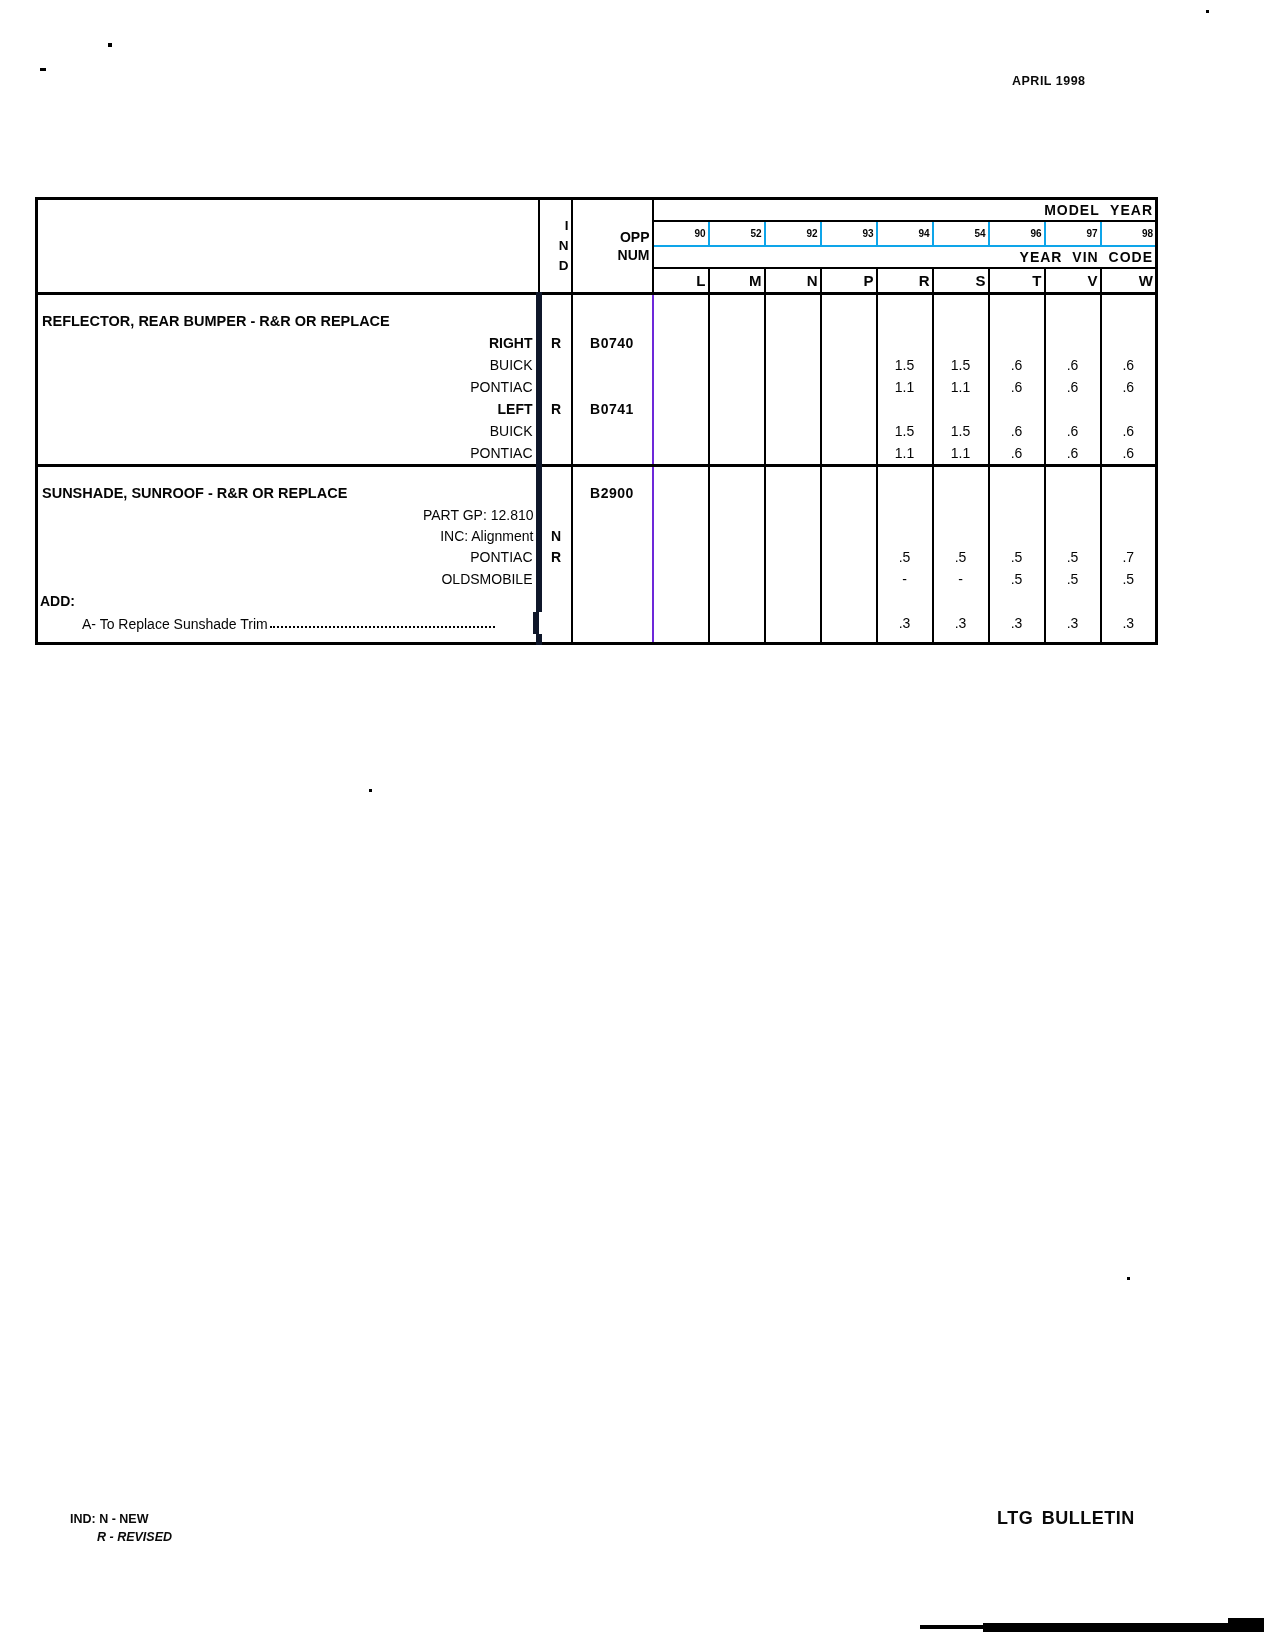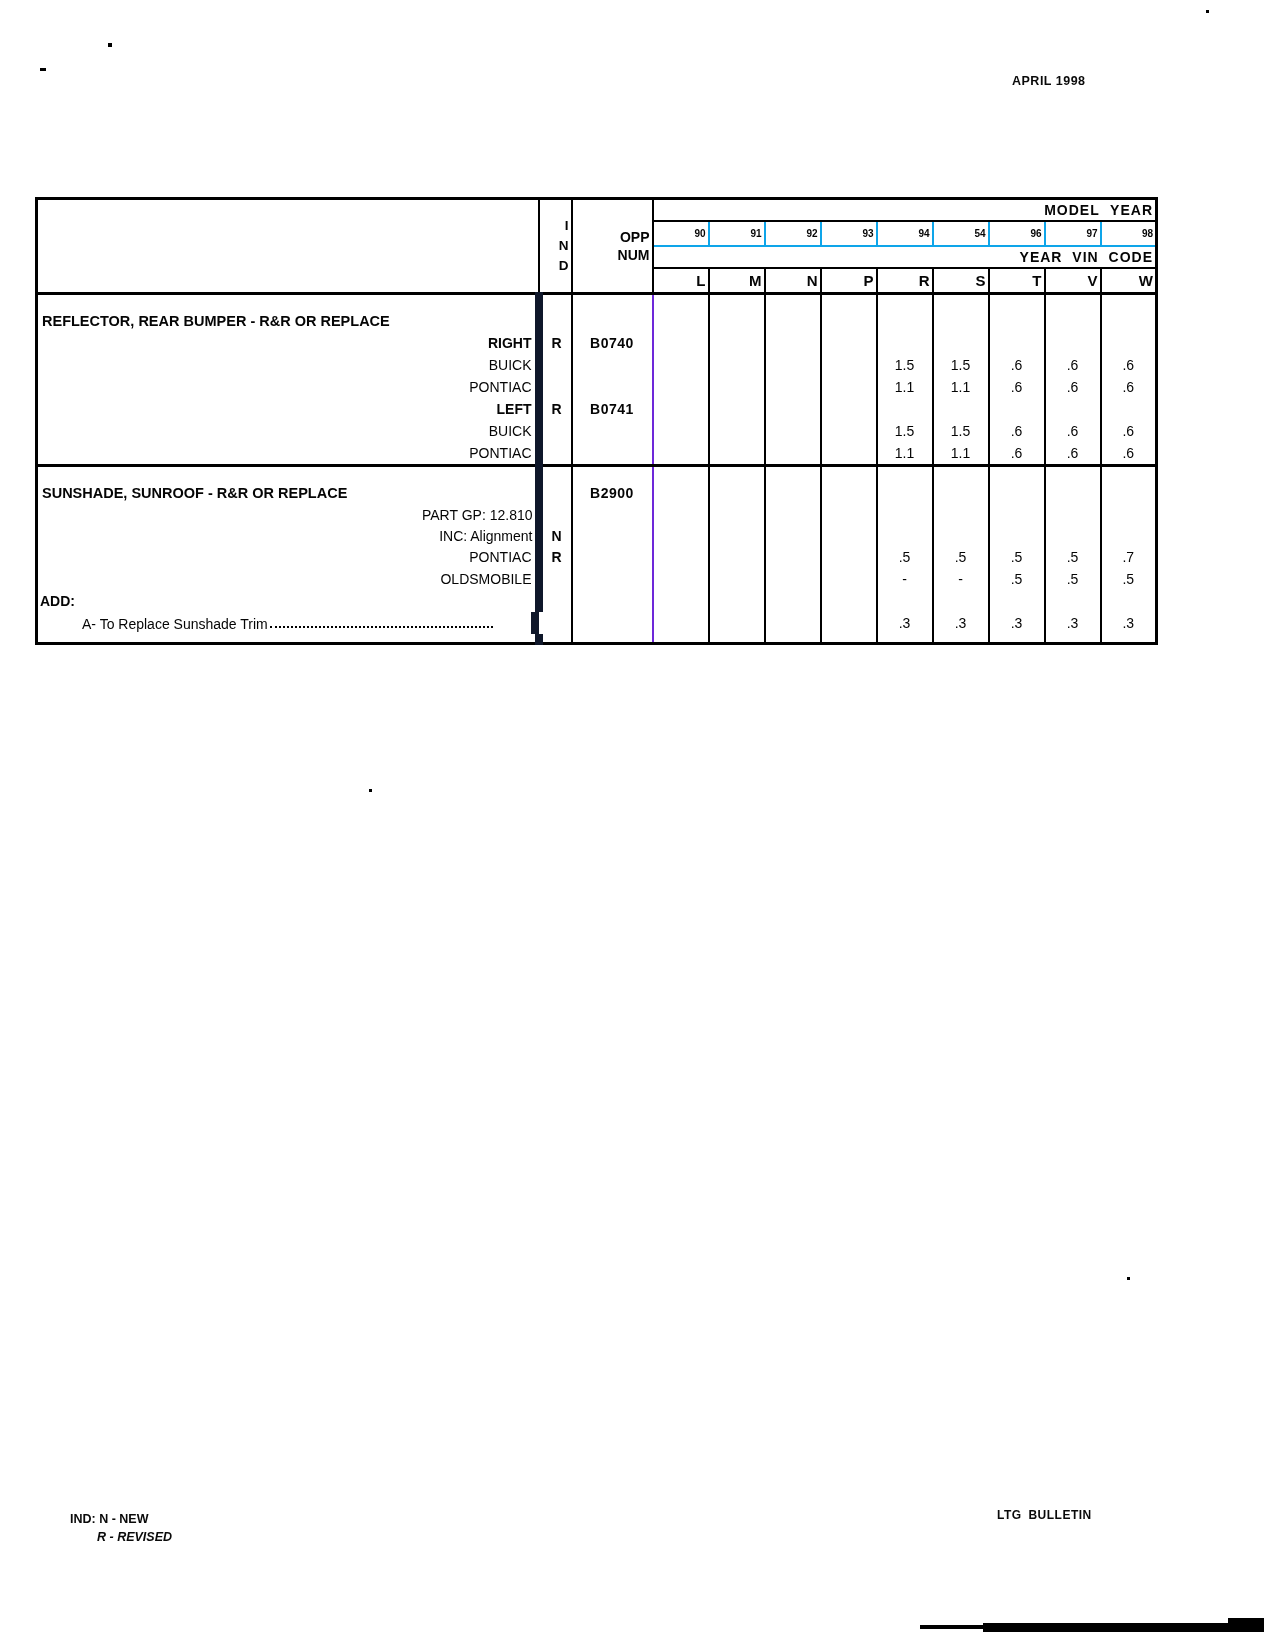--- a/index.html
+++ b/index.html
@@ -31,21 +31,21 @@
   th.desc-h { border-right:2px solid #000; }
   th.ind-h  { border-right:2px solid #000; font-size:13.5px; line-height:20px; }
   th.opp-h  { border-right:2px solid #000; font-size:14px; line-height:18px; }
   th.my-h   { border-bottom:2px solid #000; font-size:14px; letter-spacing:1px; word-spacing:6px; height:20px; }
   th.yr-h   { border:2px solid #0ea5e9; font-size:10px; height:23px; }
   th.vin-h  { border:2px solid #000; font-size:14px; letter-spacing:1px; word-spacing:5px; height:20px; }
   th.code-h { border:2px solid #000; font-size:15px; height:23px; }
 
   
   tbody.section { border-top:3px solid #000; }
-  td.c-desc { border-right:8px solid #0f172a; }
+  td.c-desc { border-right:6px solid #0f172a; }
   td.c-ind  { border-right:2px solid #000; text-align:center; font-weight:bold; }
   td.c-opp  { border-right:2px solid #6d28d9; text-align:center; font-weight:bold; letter-spacing:0.5px; }
   td.c-yr   { border-left:2px solid #000; text-align:center; }
   tbody td  { height:22px; vertical-align:middle; }
 
   tr.r-spacer td    { height:15px; }
   tr.r-pad td       { height:8px; }
   tr.r-op-title  td.c-desc { text-align:left; font-weight:bold; font-size:14.5px; padding-left:4px; }
   tr.r-sub       td.c-desc { text-align:right; padding-left:10px; height:21px; }
   tr.r-sub       td { height:21px; }
@@ -53,21 +53,21 @@
   tr.r-model     td.c-desc { text-align:right; padding-right:3px; }
   tr.r-add-title td.c-desc { text-align:left; font-weight:bold; padding-left:2px; }
   tr.r-add-item  td.c-desc { text-align:left; padding-left:44px; }
   td.c-desc.has-leader { display:flex; align-items:flex-end; }
   td.c-desc.has-leader .leader-text { flex:0 0 auto; padding-bottom:2px; }
   td.c-desc.has-leader .leader { flex:1 1 auto; border-bottom:2px dotted #000; margin:0 36px 6px 2px; }
 
   
   .legend { position:absolute; left:70px; top:1510px; font-size:12.5px; font-weight:bold; line-height:18px; }
   .legend .line2 { padding-left:27px; font-style:italic; }
-  .bulletin { position:absolute; left:997px; top:1508px; font-size:12px; font-weight:bold; letter-spacing:0.5px; word-spacing:3px; }
+  .bulletin { position:absolute; left:997px; top:1508px; font-size:18px; font-weight:bold; letter-spacing:0.5px; word-spacing:3px; }
 
   
   .bar-a { position:absolute; left:920px; bottom:3px; width:120px; height:4px; background:#000; }
   .bar-b { position:absolute; left:983px; bottom:0;  width:281px; height:9px; background:#000; }
   .bar-c { position:absolute; right:0;   bottom:0;  width:36px;  height:14px; background:#000; }
   .speck { position:absolute; background:#000; width:4px; height:4px; }
 </style>
 </head>
 <body>
 
@@ -99,21 +99,21 @@
           <div>D</div>
         </th>
         <th class="opp-h" rowspan="4">
           <div>OPP</div>
           <div>NUM</div>
         </th>
         <th class="my-h" colspan="9">MODEL YEAR</th>
       </tr>
       <tr>
         <th class="yr-h">90</th>
-        <th class="yr-h">91</th>
+        <th class="yr-h">52</th>
         <th class="yr-h">92</th>
         <th class="yr-h">93</th>
         <th class="yr-h">94</th>
         <th class="yr-h">54</th>
         <th class="yr-h">96</th>
         <th class="yr-h">97</th>
         <th class="yr-h">98</th>
       </tr>
       <tr>
         <th class="vin-h" colspan="9">YEAR VIN CODE</th>

